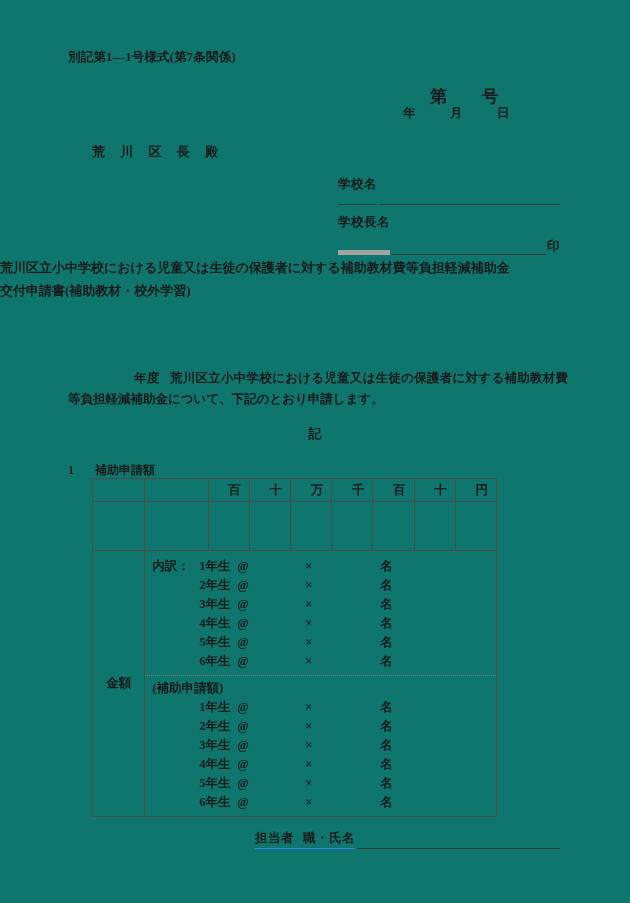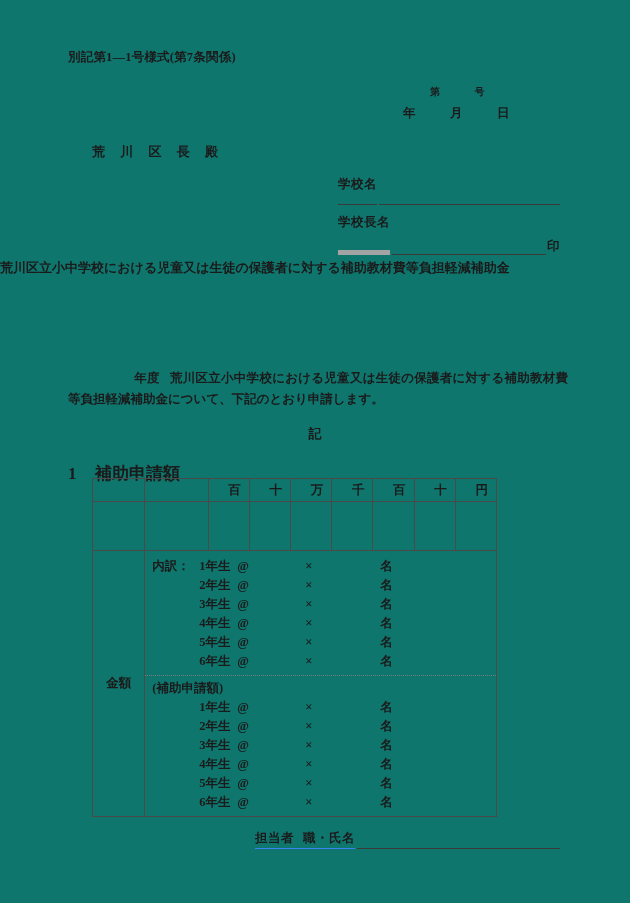--- a/index.html
+++ b/index.html
@@ -27,21 +27,21 @@
   
   .form-code {
     left: 68px;
     top: 49px;
     font-size: 12.5px;
     letter-spacing: .2px;
   }
   .doc-number {
     left: 430px;
     top: 85px;
-    font-size: 10px;
+    font-size: 17px;
     letter-spacing: .5px;
   }
   .doc-number .gap { display: inline-block; width: 34px; }
   .doc-date {
     left: 403px;
     top: 105px;
     font-size: 12.5px;
     letter-spacing: .5px;
   }
   .doc-date .gap { display: inline-block; width: 34px; }
@@ -104,21 +104,21 @@
     top: 425px;
     width: 630px;
     text-align: center;
     font-size: 13px;
   }
 
   
   .section-head {
     left: 68px;
     top: 462px;
-    font-size: 17px;
+    font-size: 12px;
   }
   .section-head .num { display: inline-block; width: 27px; }
 
   
   .amount-table {
     position: absolute;
     left: 92px;
     top: 478px;
     width: 405px;
     border-collapse: collapse;
@@ -222,20 +222,21 @@
   </div>
 
   <div class="field-row field-principal">
     <span class="field-label">学校長名</span>
     <span class="field-rule"></span>
     <span class="field-suffix">印</span>
   </div>
 
   <div class="abs title-block">
     <div>荒川区立小中学校における児童又は生徒の保護者に対する補助教材費等負担軽減補助金</div>
+    <div>交付申請書(補助教材・校外学習)</div>
   </div>
 
   <div class="abs body-par">
     <span class="indent"></span><span>年度</span><span class="sp"></span><span>荒川区立小中学校における児童又は生徒の保護者に対する補助教材費等負担軽減補助金について、下記のとおり申請します。</span>
   </div>
 
   <div class="abs ki">記</div>
 
   <div class="abs section-head nowrap">
     <span class="num">1</span><span>補助申請額</span>

